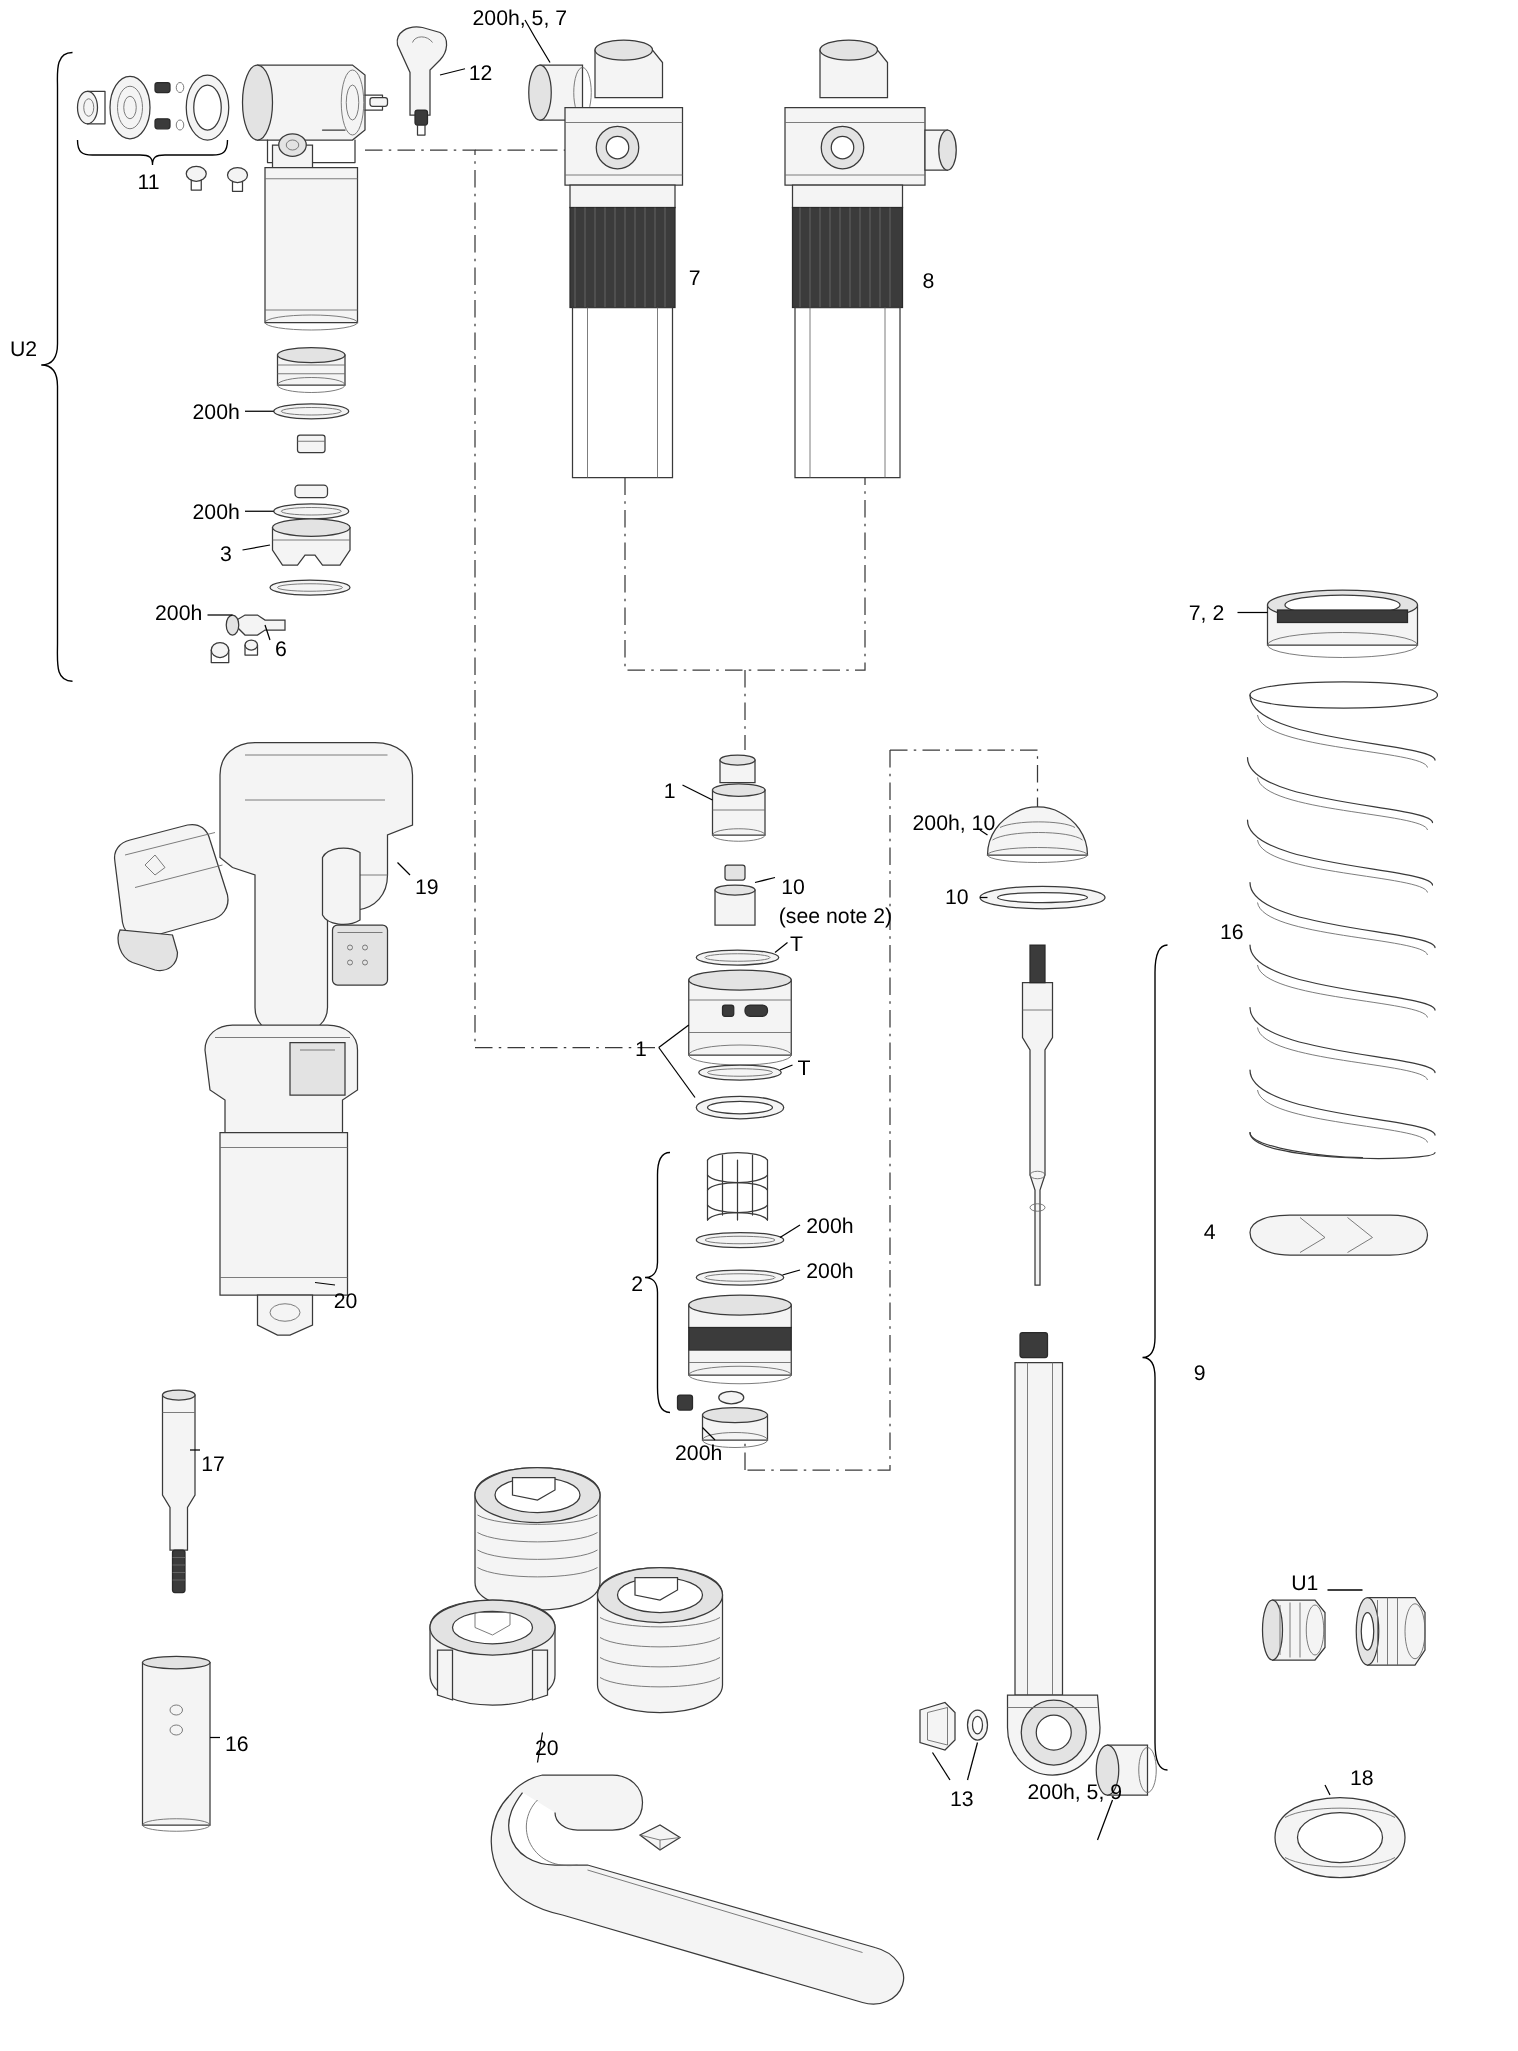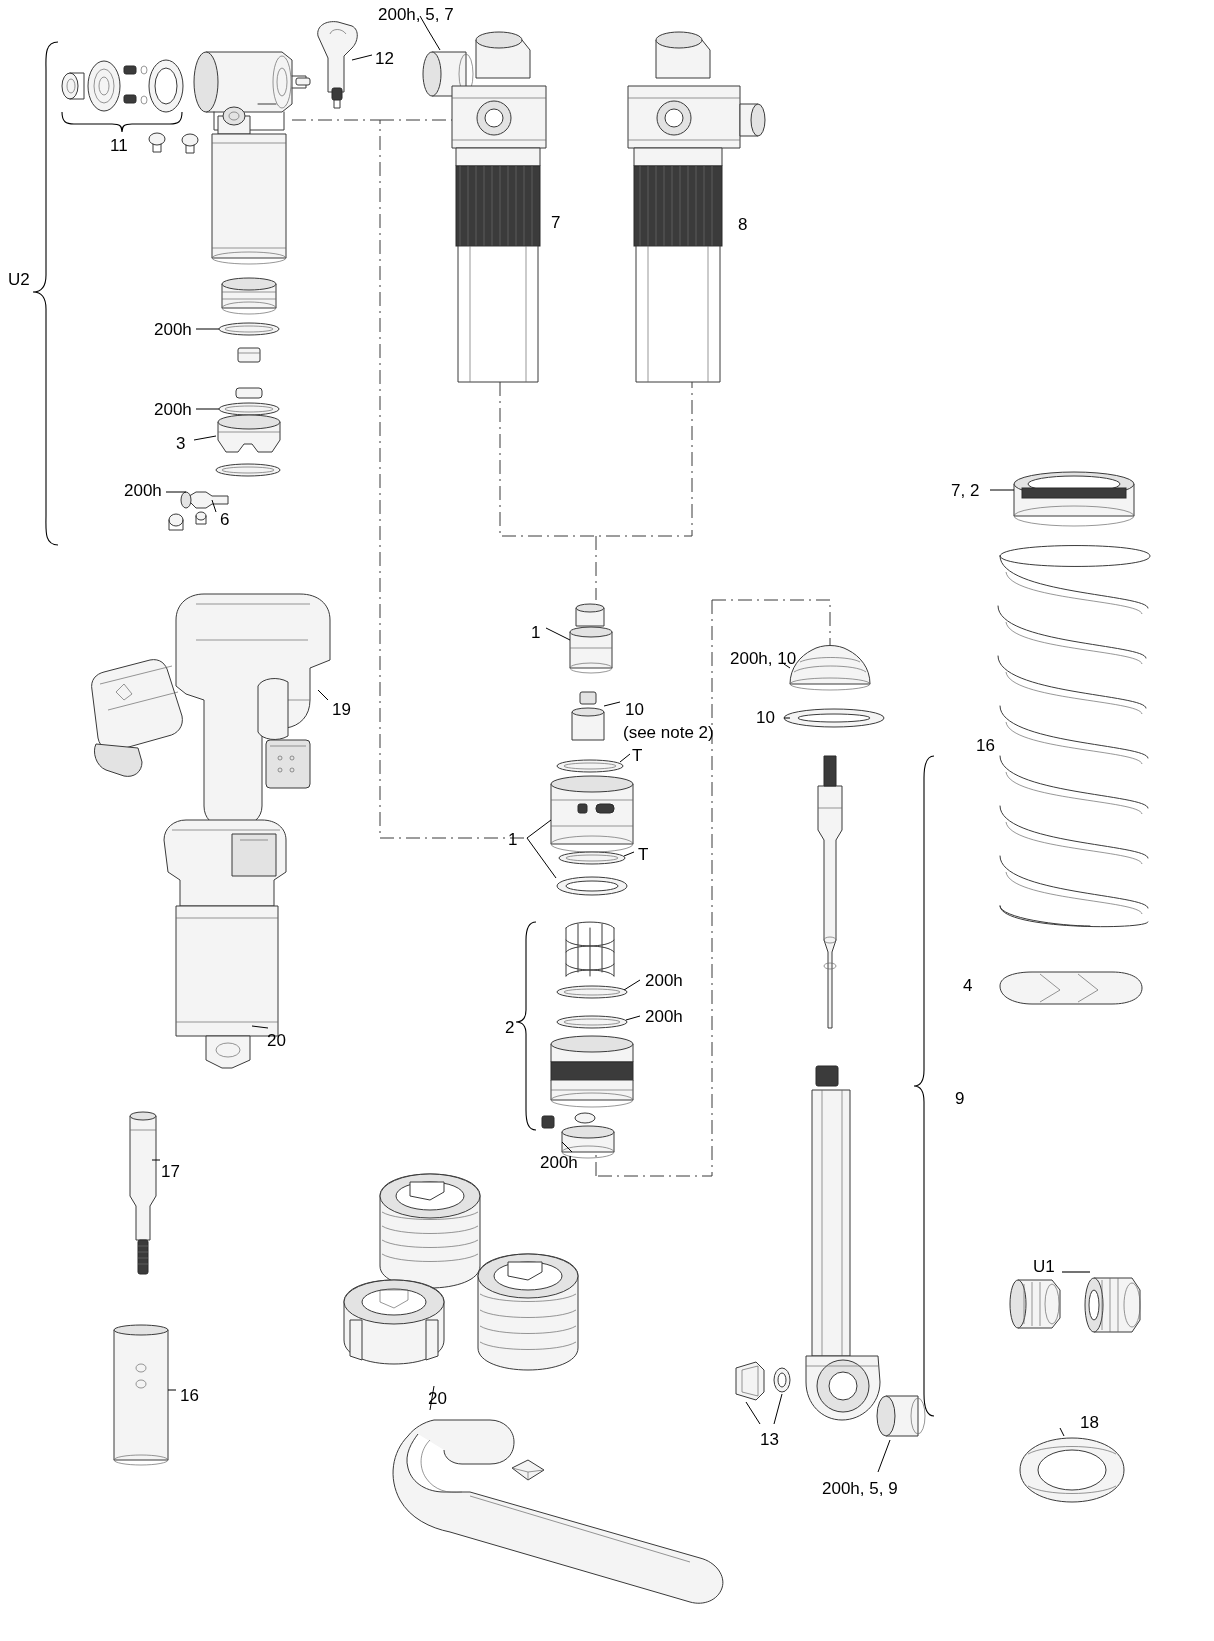--- a/index.html
+++ b/index.html
@@ -543,17 +543,17 @@
   <div class="lbl" style="left:645px; top:971px;">200h</div>
   <div class="lbl" style="left:645px; top:1007px;">200h</div>
   <div class="lbl" style="left:505px; top:1018px;">2</div>
   <div class="lbl" style="left:540px; top:1153px;">200h</div>
   <div class="lbl" style="left:955px; top:1089px;">9</div>
   <div class="lbl" style="left:963px; top:976px;">4</div>
   <div class="lbl" style="left:161px; top:1162px;">17</div>
   <div class="lbl" style="left:180px; top:1386px;">16</div>
   <div class="lbl" style="left:428px; top:1389px;">20</div>
   <div class="lbl" style="left:760px; top:1430px;">13</div>
-  <div class="lbl" style="left:822px; top:1479px;">200h, 5, 9</div>
+  <div class="lbl" style="left:822px; top:1424px;">200h, 5, 9</div>
   <div class="lbl" style="left:1033px; top:1257px;">U1</div>
   <div class="lbl" style="left:1049px; top:1413px;margin-left:31px;">18</div>
 
 </div>
 
 </body></html>

